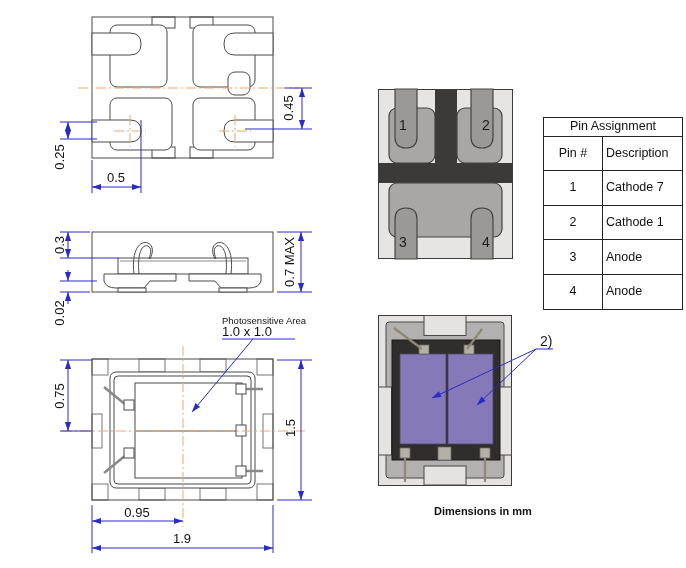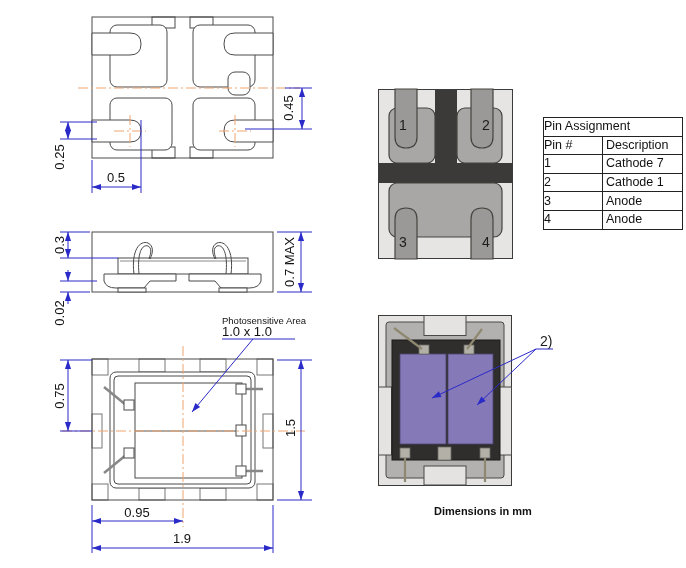--- a/index.html
+++ b/index.html
@@ -3,23 +3,23 @@
 <meta charset="utf-8">
 <style>
   html,body{margin:0;padding:0;background:#fff;}
   #canvas{position:relative;width:686px;height:568px;background:#fff;overflow:hidden;
           font-family:"Liberation Sans",sans-serif;}
   .abs{position:absolute;}
   svg text{font-family:"Liberation Sans",sans-serif;fill:#111;}
   .dimtxt{font-size:13px;}
   .pintxt{font-size:14px;fill:#1c1c1c;}
   table.pins{border-collapse:collapse;table-layout:fixed;font-size:12.5px;color:#111;}
-  table.pins td{border:1px solid #222;height:17.6px;padding:0 3px;white-space:nowrap;
+  table.pins td{border:1px solid #222;height:17.6px;padding:8px 3px;white-space:nowrap;
                 background:#fff;line-height:17px;}
-  table.pins td.c{padding:0;}
+  table.pins td.c{text-align:center;padding:0;}
   #mmnote{font-size:11px;color:#111;font-weight:bold;}
 </style>
 </head>
 <body>
 
 <div id="canvas">
 
   <svg class="abs" style="left:0;top:0" width="350" height="568" viewBox="0 0 350 568">
     <defs>
       <marker id="arrB" viewBox="0 0 10 10" refX="10" refY="5" markerWidth="10" markerHeight="10" orient="auto-start-reverse" markerUnits="userSpaceOnUse">

